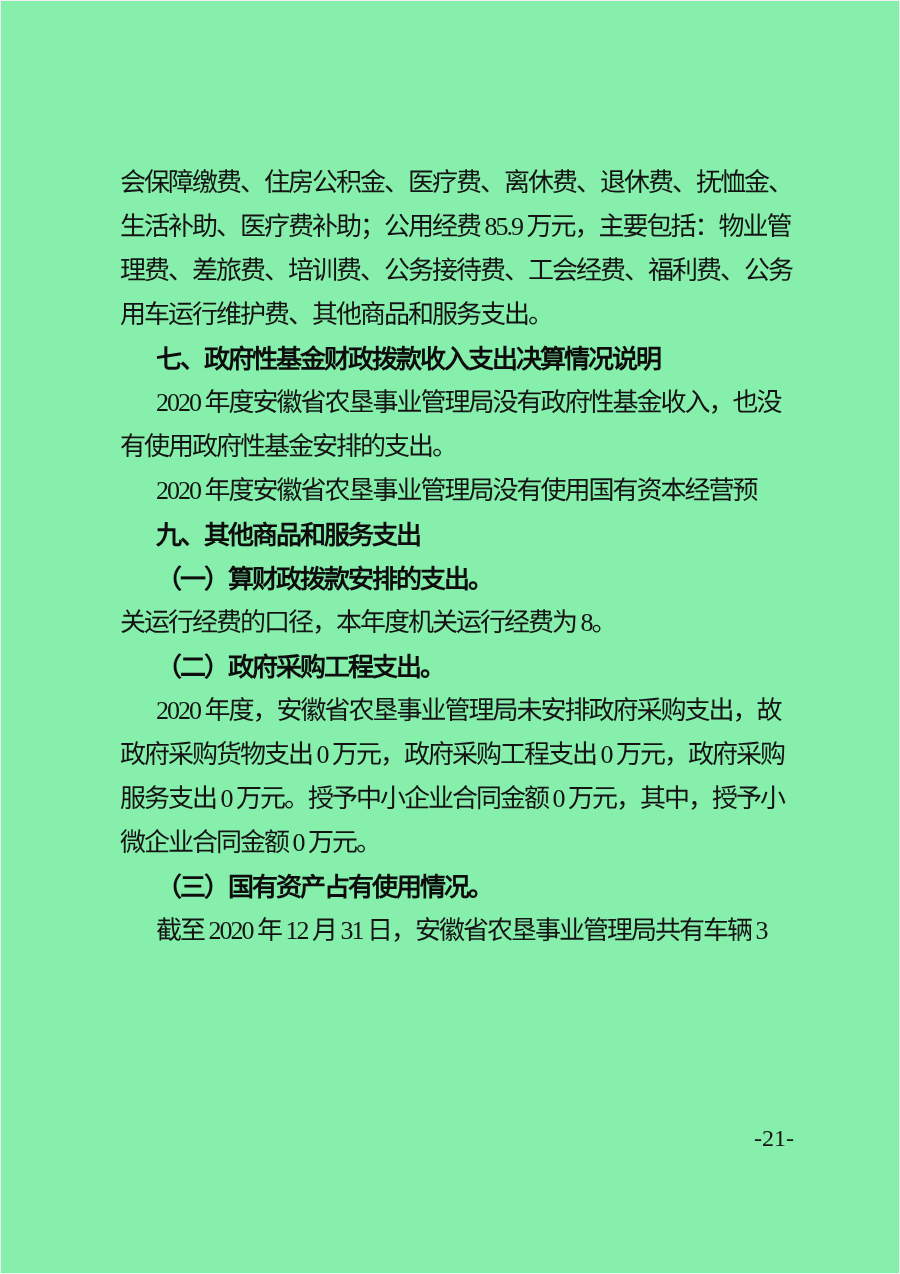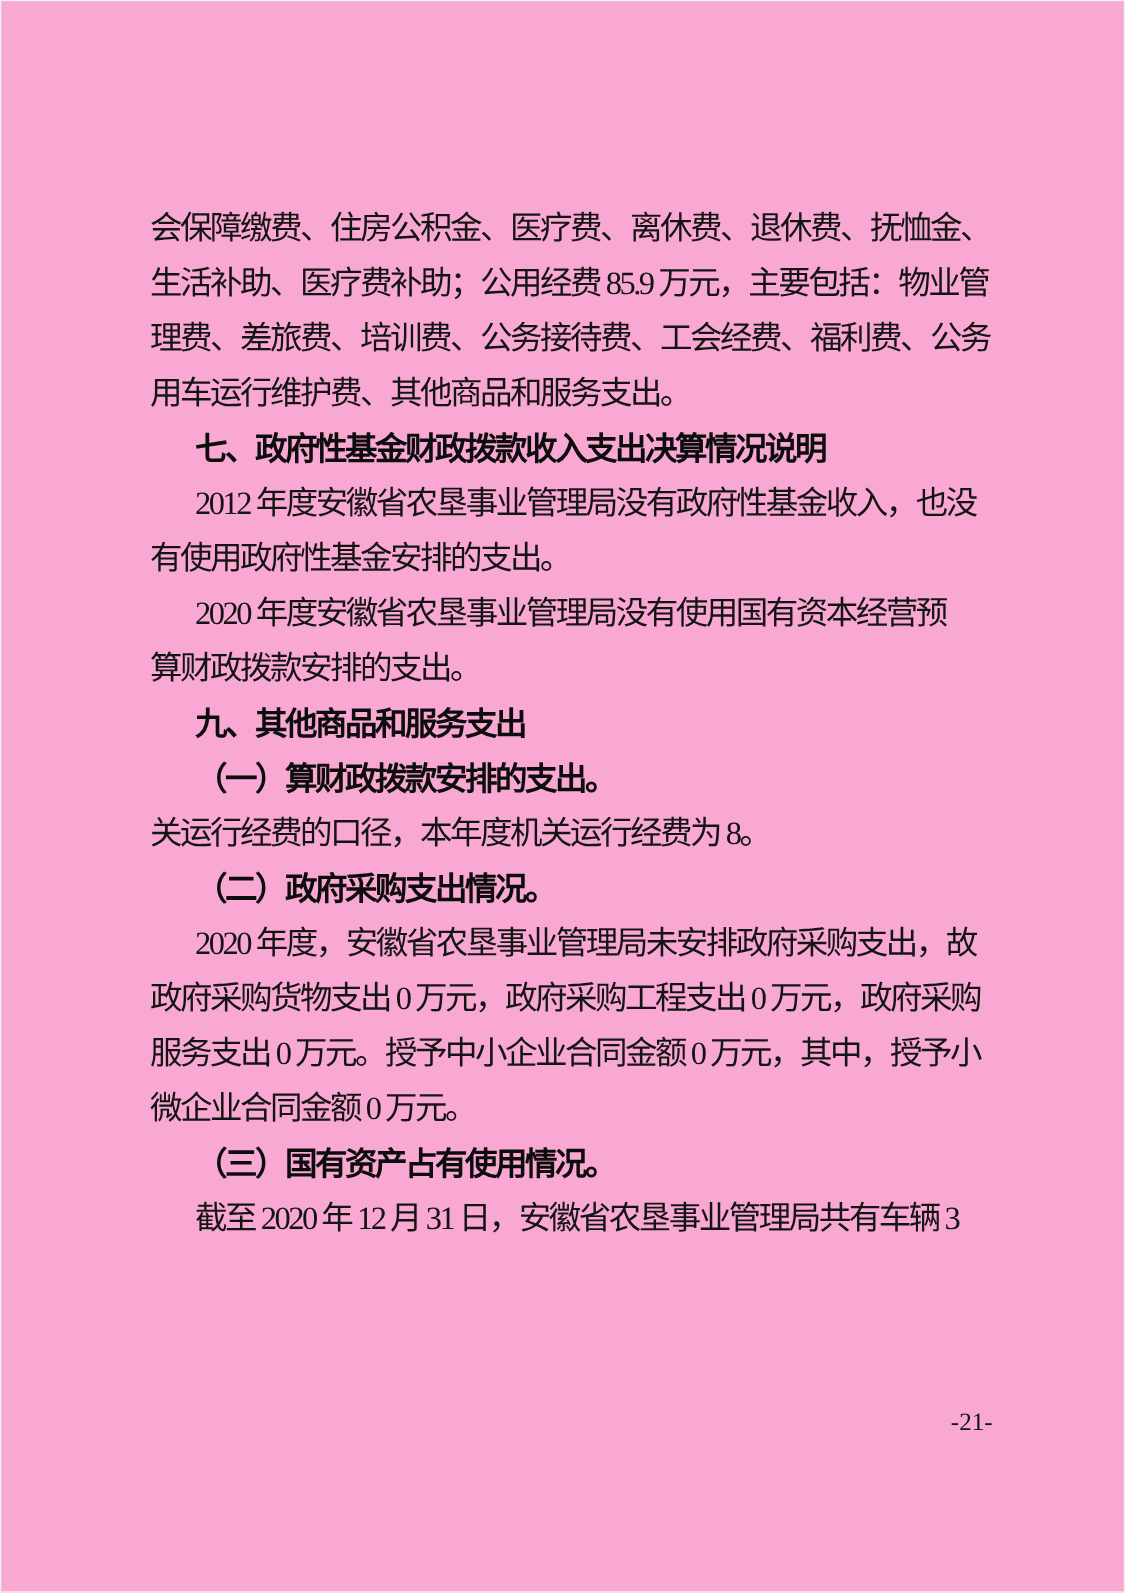--- a/index.html
+++ b/index.html
@@ -5,21 +5,21 @@
 <style>
   html, body {
     margin: 0;
     padding: 0;
     background: #ffffff;
   }
   .page {
     position: relative;
     width: 900px;
     height: 1274px;
-    background: #f9a8d4;
+    background: #86efac;
     overflow: hidden;
     box-shadow: inset 0 0 0 1px #f0f0f0; 
   }
   .content {
     position: absolute;
     left: 120px;
     top: 161px;
     width: 676px;
   }
   .line {
@@ -40,45 +40,44 @@
   }
   .line.indent {
     padding-left: 36px;
   }
   .page-number {
     position: absolute;
     right: 106px;
     top: 1116px;
     height: 44px;
     line-height: 44px;
-    font-size: 20px;
+    font-size: 24px;
     letter-spacing: 0;
     color: #141414;
     font-family: "Liberation Serif", "DejaVu Serif", serif;
     text-align: right;
   }
 </style>
 </head>
 <body>
 
 <div class="page">
   <div class="content">
       <div class="line body">会保障缴费、住房公积金、医疗费、离休费、退休费、抚恤金、</div>
       <div class="line body">生活补助、医疗费补助；公用经费 85.9 万元，主要包括：物业管</div>
       <div class="line body">理费、差旅费、培训费、公务接待费、工会经费、福利费、公务</div>
       <div class="line body">用车运行维护费、其他商品和服务支出。</div>
       <div class="line heading indent">七、政府性基金财政拨款收入支出决算情况说明</div>
-      <div class="line body indent">2012 年度安徽省农垦事业管理局没有政府性基金收入，也没</div>
+      <div class="line body indent">2020 年度安徽省农垦事业管理局没有政府性基金收入，也没</div>
       <div class="line body">有使用政府性基金安排的支出。</div>
       <div class="line body indent">2020 年度安徽省农垦事业管理局没有使用国有资本经营预</div>
-      <div class="line body">算财政拨款安排的支出。</div>
       <div class="line heading indent">九、其他商品和服务支出</div>
       <div class="line heading indent">（一）算财政拨款安排的支出。</div>
       <div class="line body">关运行经费的口径，本年度机关运行经费为 8。</div>
-      <div class="line heading indent">（二）政府采购支出情况。</div>
+      <div class="line heading indent">（二）政府采购工程支出。</div>
       <div class="line body indent">2020 年度，安徽省农垦事业管理局未安排政府采购支出，故</div>
       <div class="line body">政府采购货物支出 0 万元，政府采购工程支出 0 万元，政府采购</div>
       <div class="line body">服务支出 0 万元。授予中小企业合同金额 0 万元，其中，授予小</div>
       <div class="line body">微企业合同金额 0 万元。</div>
       <div class="line heading indent">（三）国有资产占有使用情况。</div>
       <div class="line body indent">截至 2020 年 12 月 31 日，安徽省农垦事业管理局共有车辆 3</div>
     </div>
   <div class="page-number">-21-</div>
 </div>
 

